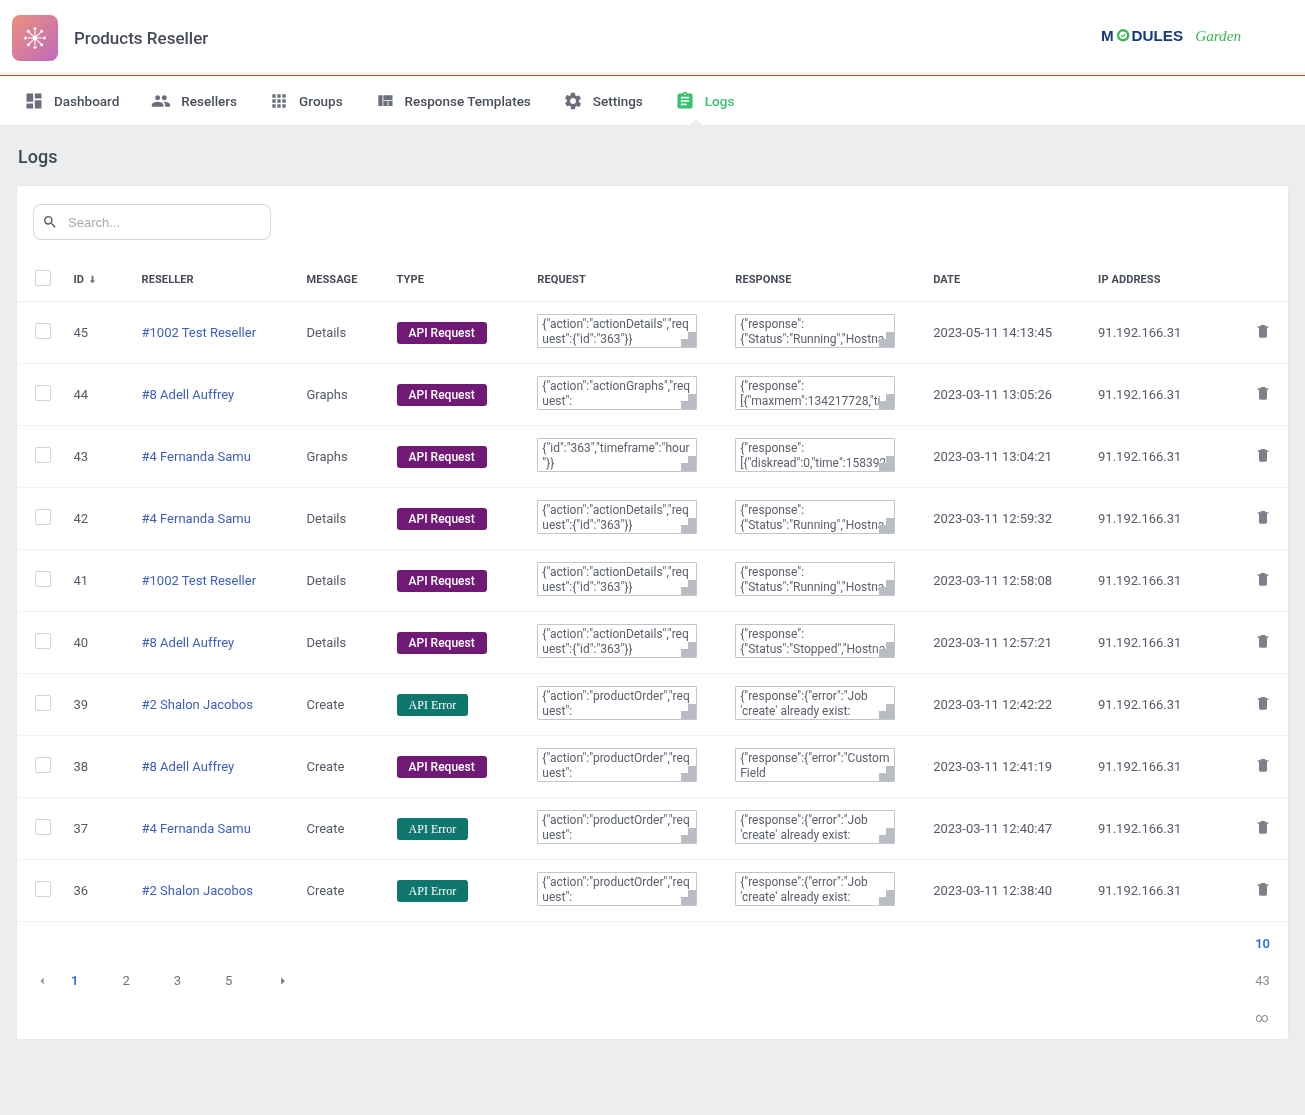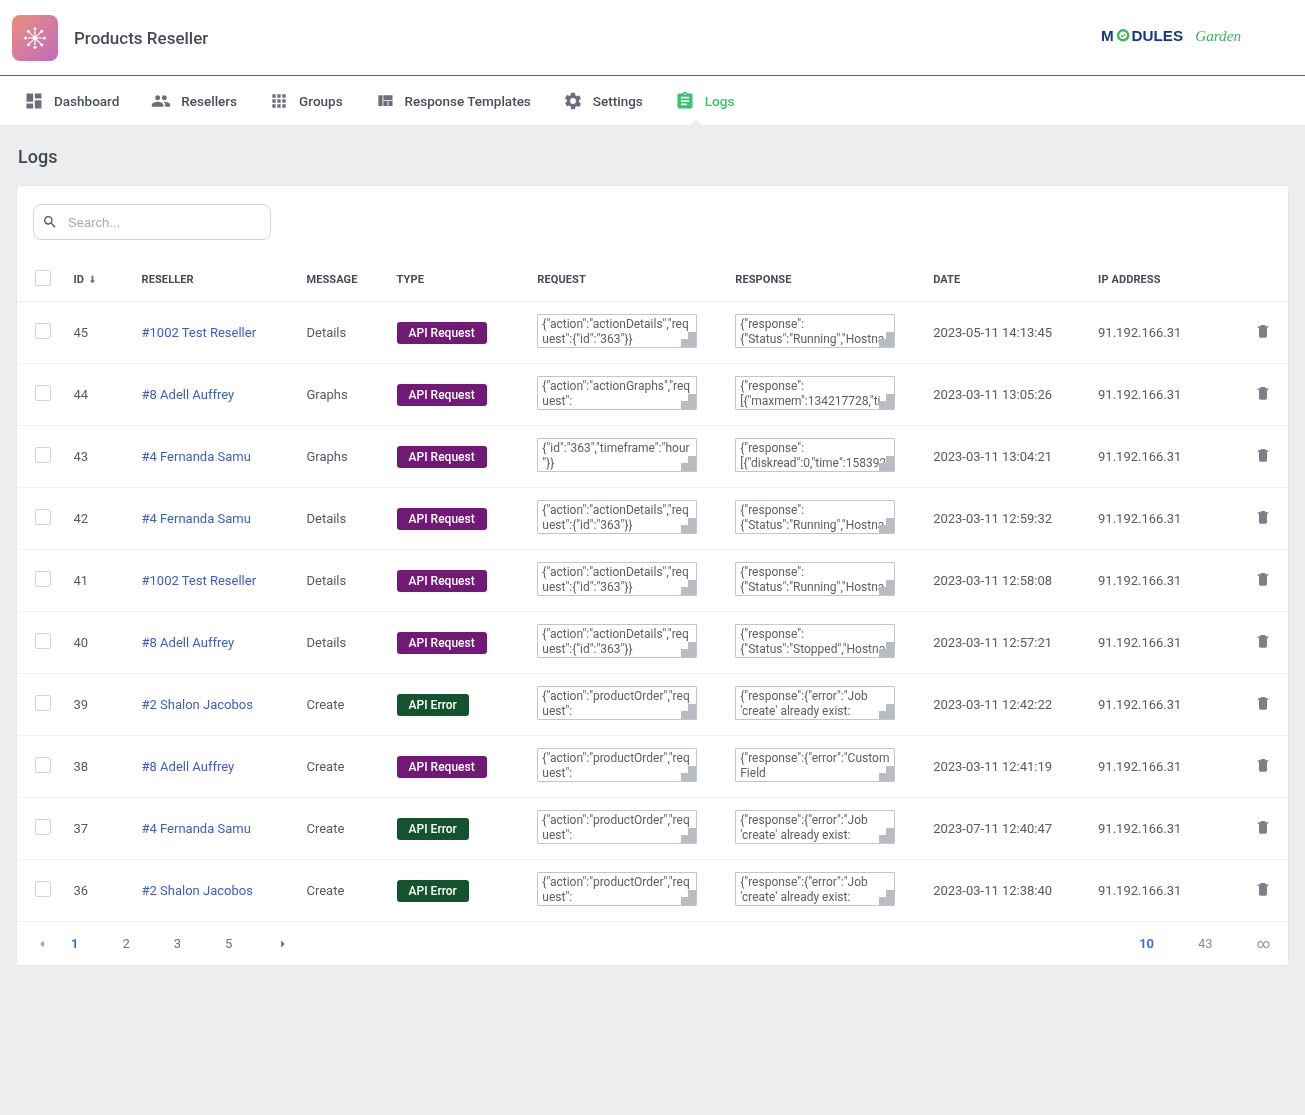--- a/index.html
+++ b/index.html
@@ -27,35 +27,35 @@
   .tbl th{font-size:11px;text-align:left;color:#454b58;font-weight:700;padding:12px 8px;border-bottom:1px solid #ecedf0;letter-spacing:.1px;}
   .tbl td{font-size:13px;color:#555a67;padding:12px 8px;border-bottom:1px solid #f1f2f4;vertical-align:middle;}
   .tbl td:first-child,.tbl th:first-child{padding-left:18px;width:44px;}
   .tbl td:last-child,.tbl th:last-child{padding-right:14px;width:40px;text-align:center;}
   .chk{width:16px;height:16px;border:1px solid #d2d4d9;border-radius:2px;display:inline-block;background:#fff;}
   .th-sort{display:inline-flex;align-items:center;gap:3px;}
   .th-sort svg{fill:#6a6f7b;}
   .reseller-link{color:#3e5fc0;cursor:pointer;}
   .badge{display:inline-block;padding:5px 12px;border-radius:3px;color:#fff;font-size:12px;font-weight:500;line-height:1;}
   .badge.req{background:#701a75;}
-  .badge.err{background:#14532d;}
+  .badge.err{background:#0f766e;font-family:Liberation Serif, serif;}
   .json-box{width:160px;height:34px;border:1px solid #c2c5cb;border-radius:1px;font-family:inherit;font-size:12px;color:#5b606c;padding:2px 4px;resize:none;overflow-y:scroll;line-height:1.25;background:#fff;}
   .json-box::-webkit-scrollbar{width:15px;}
   .json-box::-webkit-scrollbar-track{background:#f0f0f2;}
   .json-box::-webkit-scrollbar-thumb{background:#cfd1d6;}
   .json-box::-webkit-resizer{border-right:8px solid #b9bcc3;border-bottom:8px solid #b9bcc3;}
   .json-box{resize:both;}
   .trash-btn{cursor:pointer;display:inline-flex;}
   .trash-btn svg{fill:#7b808b;width:16px;height:18px;}
   .card-footer{display:flex;align-items:center;padding:14px 18px;}
   .pager{display:flex;align-items:center;gap:22px;color:#6d727e;font-size:13px;}
   .pager .pg{cursor:pointer;}
   .pager .pg.active{color:#2f6edc;font-weight:600;}
   .pager svg{fill:#9a9ea8;width:14px;height:14px;cursor:pointer;}
-  .perpage{margin-left:auto;display:flex;gap:22px;color:#8a8e98;font-size:13px;}
+  .perpage{margin-left:auto;display:flex;gap:22px;color:#8a8e98;font-size:13px;flex-direction:column;}
   .perpage .pp{cursor:pointer;}
   .perpage .pp.active{color:#2f6edc;font-weight:600;}
   .col-id{width:62px;}
   .col-reseller{width:150px;}
   .col-message{width:82px;}
   .col-type{width:128px;}
   .col-req{width:180px;}
   .col-resp{width:180px;}
   .col-date{width:150px;}
   .col-ip{width:140px;}
@@ -296,21 +296,21 @@
               </span></td>
           </tr>
           <tr>
             <td><span class="chk"></span></td>
             <td>37</td>
             <td><span class="reseller-link">#4 Fernanda Samu</span></td>
             <td>Create</td>
             <td><span class="badge err">API Error</span></td>
             <td><textarea class="json-box" style="">{"action":"productOrder","request":</textarea></td>
             <td><textarea class="json-box" style="">{"response":{"error":"Job 'create' already exist:</textarea></td>
-            <td>2023-07-11 12:40:47</td>
+            <td>2023-03-11 12:40:47</td>
             <td>91.192.166.31</td>
             <td><span class="trash-btn">
                 <svg viewBox="0 0 24 24">
                   <path d="M6 7h12v13a2 2 0 01-2 2H8a2 2 0 01-2-2V7zm3-4h6l1 2h4v2H4V5h4l1-2z"></path>
                 </svg>
               </span></td>
           </tr>
           <tr>
             <td><span class="chk"></span></td>
             <td>36</td>

